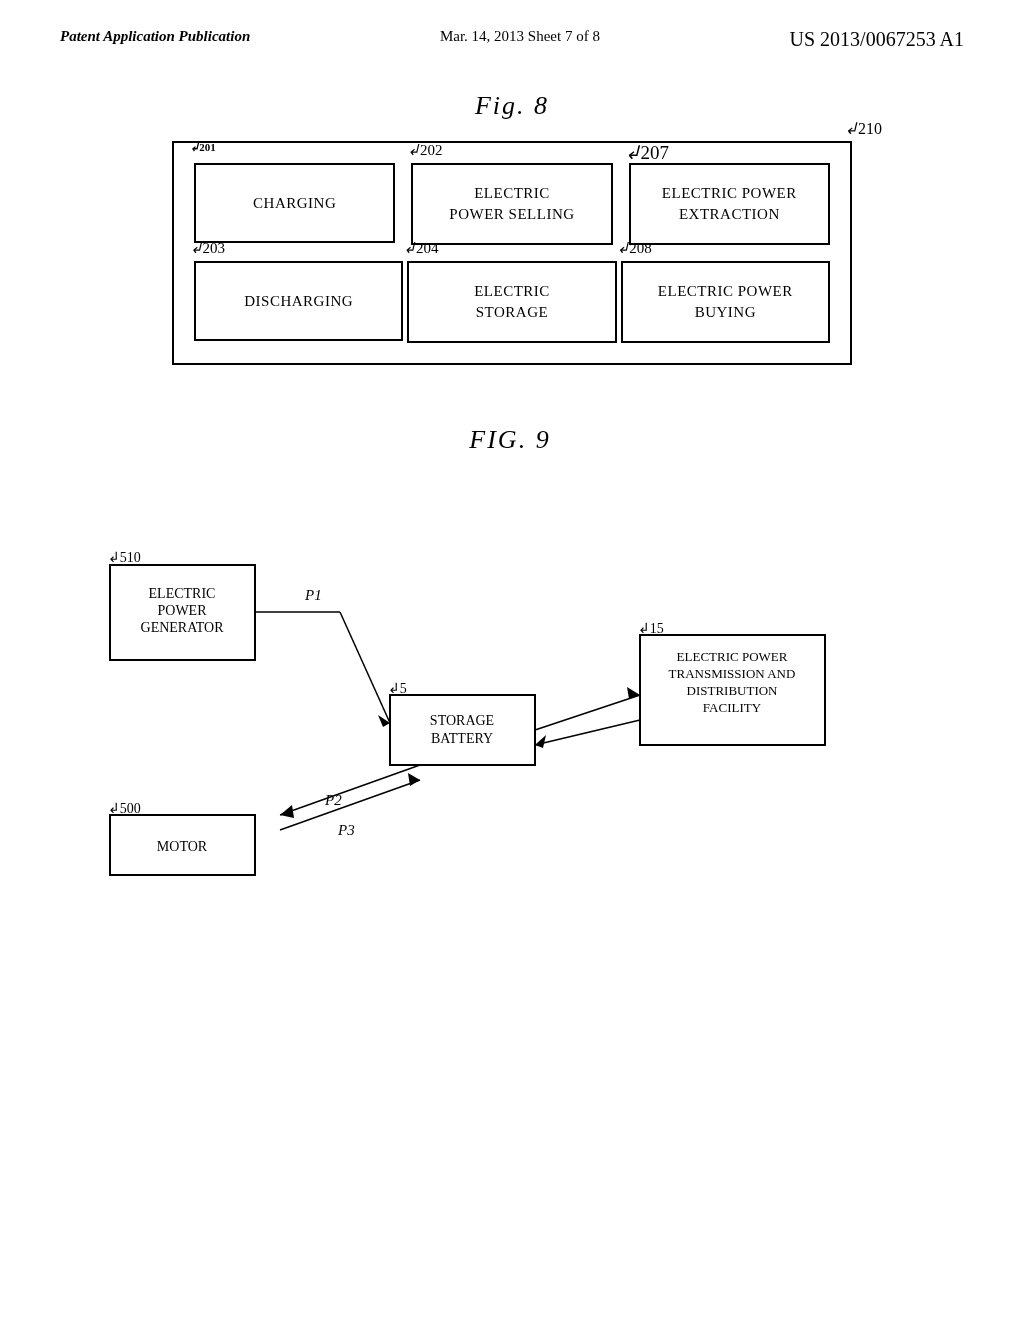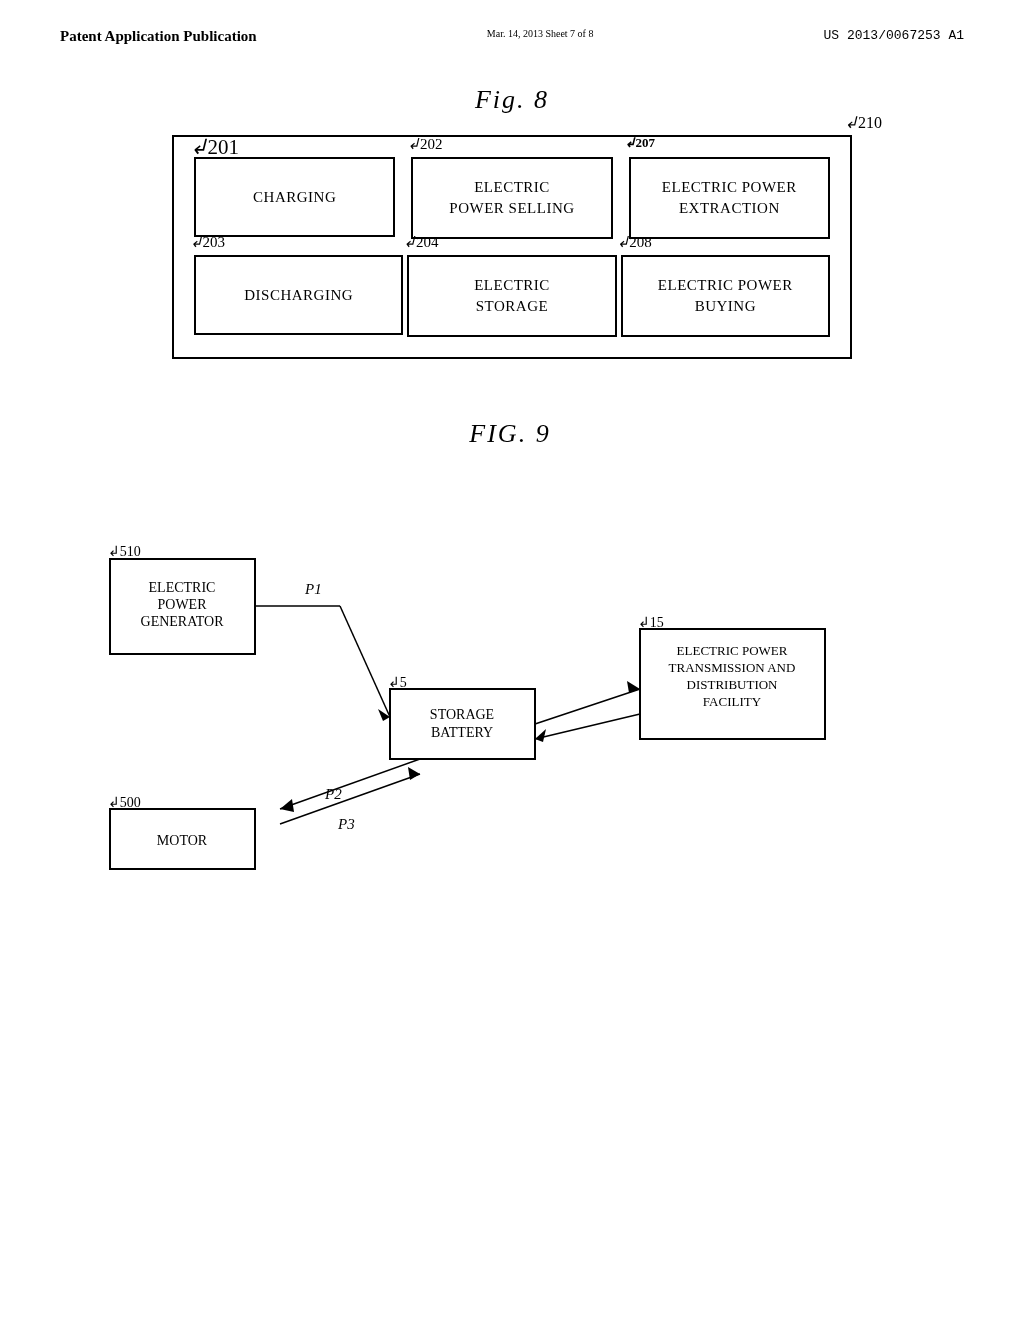--- a/index.html
+++ b/index.html
@@ -13,23 +13,23 @@
     }
 
     
     .header {
       display: flex;
       justify-content: space-between;
       padding: 28px 60px 10px 60px;
       font-size: 15px;
       border-bottom: none;
     }
-    .header-left { font-weight: bold; }
-    .header-center { font-size: 10px; }
-    .header-right { font-size: 13px; font-family: Liberation Mono, monospace; }
+    .header-left { font-weight: bold; font-style: italic; }
+    .header-center { font-size: 15px; }
+    .header-right { font-size: 20px; }
 
     
     .fig-title {
       font-size: 26px;
       font-style: italic;
       text-align: center;
       margin-bottom: 20px;
       font-weight: normal;
       letter-spacing: 2px;
     }
@@ -95,31 +95,31 @@
 
     <div style="position:absolute; top:-22px; right:38px; font-size:16px;">
       <span style="font-style:italic;">↲</span>210
     </div>
 
     <div class="fig8-outer">
 
       <div style="display:grid; grid-template-columns:1fr 1fr 1fr; gap:16px; margin-bottom:16px; position:relative;">
 
         <div style="position:relative;">
-          <div style="position:absolute; top:-22px; left:-4px; font-size:21px; white-space:nowrap;"><span style="font-style:italic;">↲</span>201</div>
+          <div style="position:absolute; top:-22px; left:-4px; font-size:11px; white-space:nowrap;font-weight:bold;"><span style="font-style:italic;">↲</span>201</div>
           <div class="fig8-cell">CHARGING</div>
         </div>
 
         <div style="position:relative;border-radius:14px;">
           <div style="position:absolute; top:-22px; left:-4px; font-size:15px; white-space:nowrap;"><span style="font-style:italic;">↲</span>202</div>
           <div class="fig8-cell">ELECTRIC<br>POWER SELLING</div>
         </div>
 
         <div style="position:relative;">
-          <div style="position:absolute; top:-22px; left:-4px; font-size:13px; white-space:nowrap;font-weight:bold;"><span style="font-style:italic;">↲</span>207</div>
+          <div style="position:absolute; top:-22px; left:-4px; font-size:19px; white-space:nowrap;"><span style="font-style:italic;">↲</span>207</div>
           <div class="fig8-cell">ELECTRIC POWER<br>EXTRACTION</div>
         </div>
       </div>
 
       <div style="display:grid; grid-template-columns:1fr 1fr 1fr; gap:4px; position:relative;">
 
         <div style="position:relative;">
           <div style="position:absolute; top:-22px; left:-4px; font-size:15px; white-space:nowrap;"><span style="font-style:italic;">↲</span>203</div>
           <div class="fig8-cell">DISCHARGING</div>
         </div>

